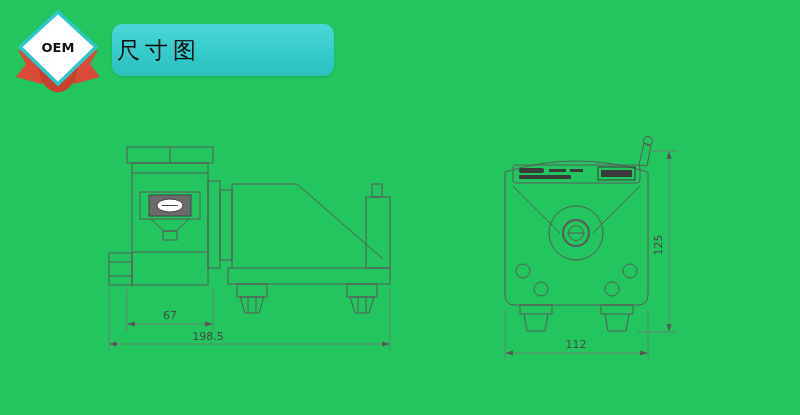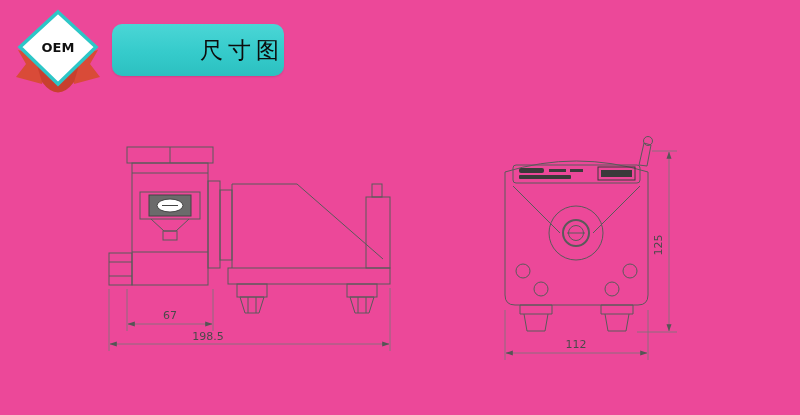--- a/index.html
+++ b/index.html
@@ -1,23 +1,23 @@
 <!DOCTYPE html>
 <html><head>
 <meta charset="utf-8">
 <style>
   * { margin:0; padding:0; box-sizing:border-box; }
   html,body { background:#ffffff; font-family:"Liberation Sans", sans-serif; }
-  .page { position:relative; width:800px; height:415px; background:#ec4899; overflow:hidden; }
+  .page { position:relative; width:800px; height:415px; background:#22c55e; overflow:hidden; }
 
   .banner {
-    position:absolute; left:112px; top:24px; width:172px; height:52px;
+    position:absolute; left:112px; top:24px; width:222px; height:52px;
     background:linear-gradient(180deg,#4bd6d6 0%, #35cbcb 55%, #2cc0c0 100%);
     border-radius:10px;
-    display:flex; align-items:center; justify-content:flex-end;
+    display:flex; align-items:center; justify-content:flex-start;
     box-shadow:0 1px 2px rgba(0,0,0,0.12);
   }
   .banner-title {
     font-size:23px; color:#0d0d0d; letter-spacing:5px; font-weight:500;
     padding-left:5px;
   }
 
   .badge { position:absolute; left:8px; top:4px; width:110px; height:98px; }
 
   .drawing-layer { position:absolute; left:0; top:0; width:800px; height:415px; }

